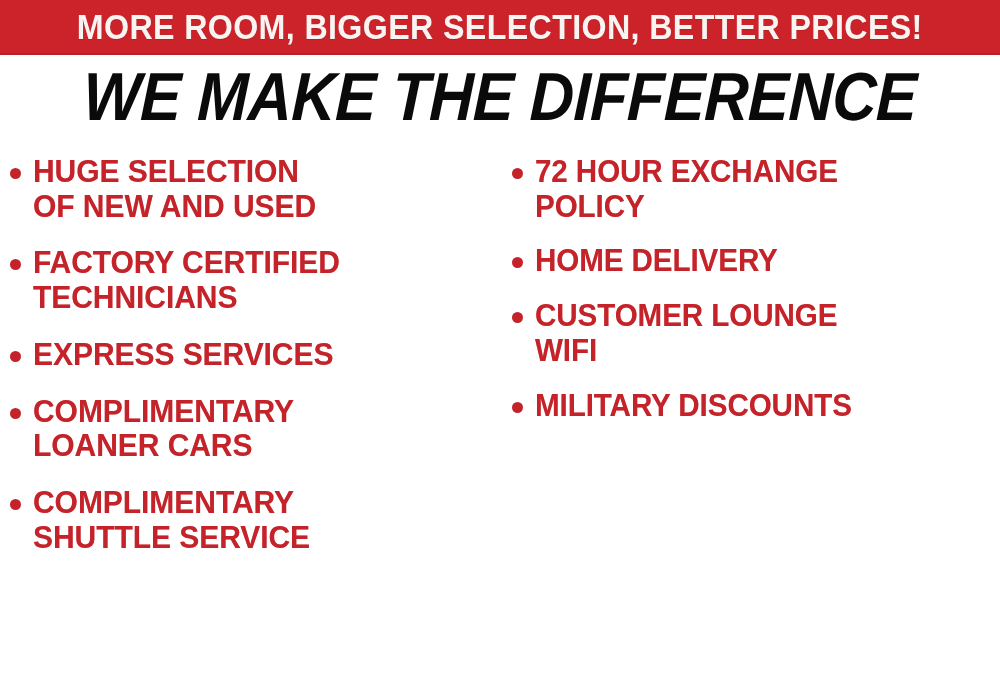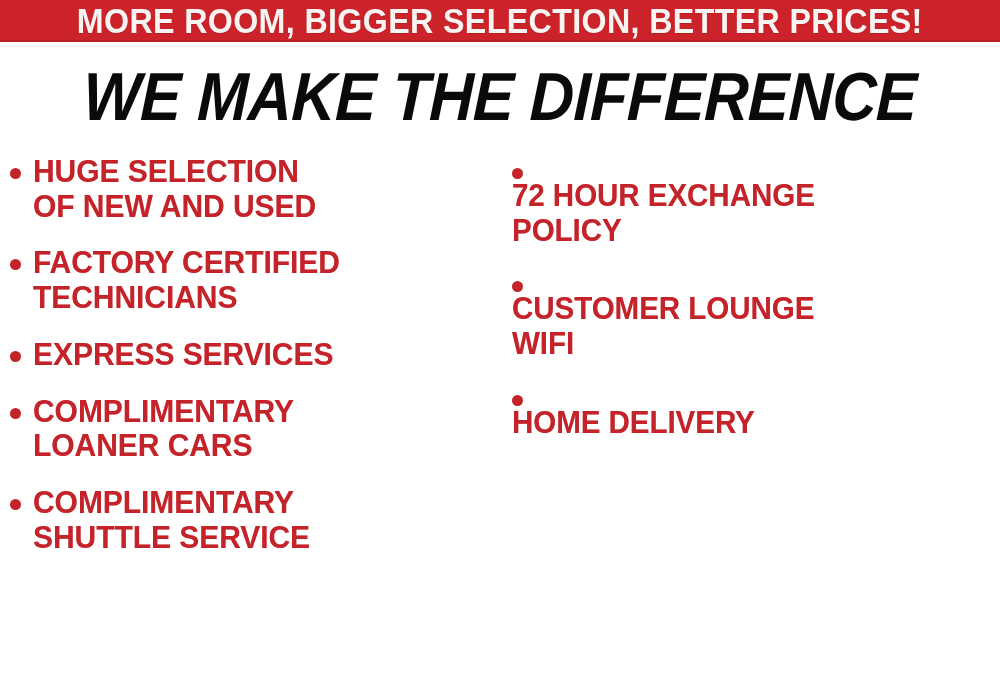--- a/index.html
+++ b/index.html
@@ -19,21 +19,21 @@
     overflow: hidden;
     margin: 0;
   }
 
   
   .banner {
     position: absolute;
     left: 0;
     top: 0;
     width: 1000px;
-    height: 42px;
+    height: 55px;
     background: #cc2229;
     border-bottom: 2px solid #b82026;
     box-sizing: border-box;
     display: flex;
     align-items: center;
     justify-content: center;
   }
   .banner-text {
     color: #f7f4f2;
     font-family: "Liberation Sans", sans-serif;
@@ -89,21 +89,21 @@
     display: flex;
     align-items: flex-start;
     color: #c5232a;
     font-family: "Liberation Sans", sans-serif;
     font-weight: bold;
     font-size: 31px;
     line-height: 1.12;
     letter-spacing: -0.1px;
   }
   .col-left .bullet-item  { margin-bottom: 22px; }
-  .col-right .bullet-item { margin-bottom: 20px; flex-direction: column; }
+  .col-right .bullet-item { margin-bottom: 20px; }
 
   .bullet-dot {
     flex: 0 0 auto;
     width: 11px;
     height: 11px;
     border-radius: 50%;
     background: #c5232a;
     margin-top: 13px;
     margin-right: 12px;
   }
@@ -167,28 +167,32 @@
     <div class="col col-right">
 
       <div class="bullet-item">
         <span class="bullet-dot"></span>
         <span class="bullet-label">72 HOUR EXCHANGE
 POLICY</span>
       </div>
 
       <div class="bullet-item">
         <span class="bullet-dot"></span>
+        <span class="bullet-label">HOME DELIVERY</span>
+      </div>
+
+      <div class="bullet-item">
+        <span class="bullet-dot"></span>
         <span class="bullet-label">CUSTOMER LOUNGE
 WIFI</span>
       </div>
 
       <div class="bullet-item">
         <span class="bullet-dot"></span>
-        <span class="bullet-label">HOME DELIVERY</span>
+        <span class="bullet-label">MILITARY DISCOUNTS</span>
       </div>
-
 
 
 
     </div>
 
   </div>
 </div>
 
 </body></html>

